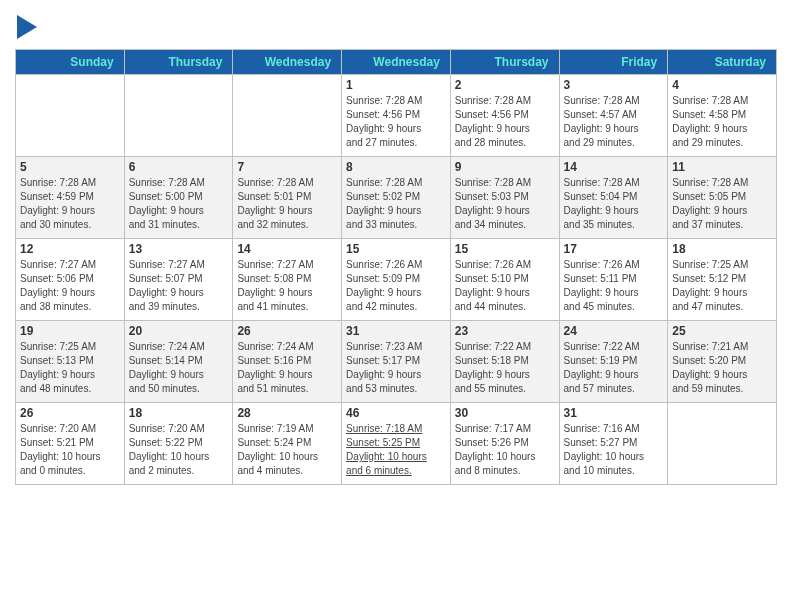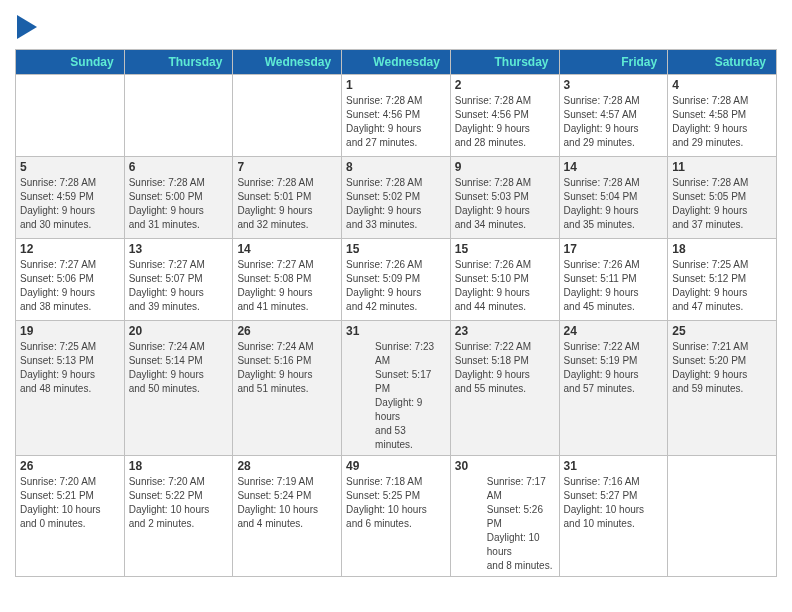--- a/index.html
+++ b/index.html
@@ -278,21 +278,21 @@
           </td>
           <td>
             <span class="day-number">26</span>
             <div class="cell-content" style="white-space: pre-line;">Sunrise: 7:24 AM
 Sunset: 5:16 PM
 Daylight: 9 hours
 and 51 minutes.</div>
           </td>
           <td>
             <span class="day-number">31</span>
-            <div class="cell-content" style="white-space: pre-line; margin-left: 29px;">Sunrise: 7:23 AM
+            <div class="cell-content" style="white-space: pre-line;">Sunrise: 7:23 AM
 Sunset: 5:17 PM
 Daylight: 9 hours
 and 53 minutes.</div>
           </td>
           <td>
             <span class="day-number">23</span>
             <div class="cell-content" style="white-space: pre-line;">Sunrise: 7:22 AM
 Sunset: 5:18 PM
 Daylight: 9 hours
 and 55 minutes.</div>
@@ -328,29 +328,29 @@
 and 2 minutes.</div>
           </td>
           <td>
             <span class="day-number">28</span>
             <div class="cell-content" style="white-space: pre-line;">Sunrise: 7:19 AM
 Sunset: 5:24 PM
 Daylight: 10 hours
 and 4 minutes.</div>
           </td>
           <td>
-            <span class="day-number">49</span>
-            <div class="cell-content" style="white-space: pre-line;">Sunrise: 7:18 AM
+            <span class="day-number">46</span>
+            <div class="cell-content" style="white-space: pre-line; text-decoration: underline;">Sunrise: 7:18 AM
 Sunset: 5:25 PM
 Daylight: 10 hours
 and 6 minutes.</div>
           </td>
           <td>
             <span class="day-number">30</span>
-            <div class="cell-content" style="white-space: pre-line; margin-left: 32px;">Sunrise: 7:17 AM
+            <div class="cell-content" style="white-space: pre-line;">Sunrise: 7:17 AM
 Sunset: 5:26 PM
 Daylight: 10 hours
 and 8 minutes.</div>
           </td>
           <td>
             <span class="day-number">31</span>
             <div class="cell-content" style="white-space: pre-line;">Sunrise: 7:16 AM
 Sunset: 5:27 PM
 Daylight: 10 hours
 and 10 minutes.</div>

